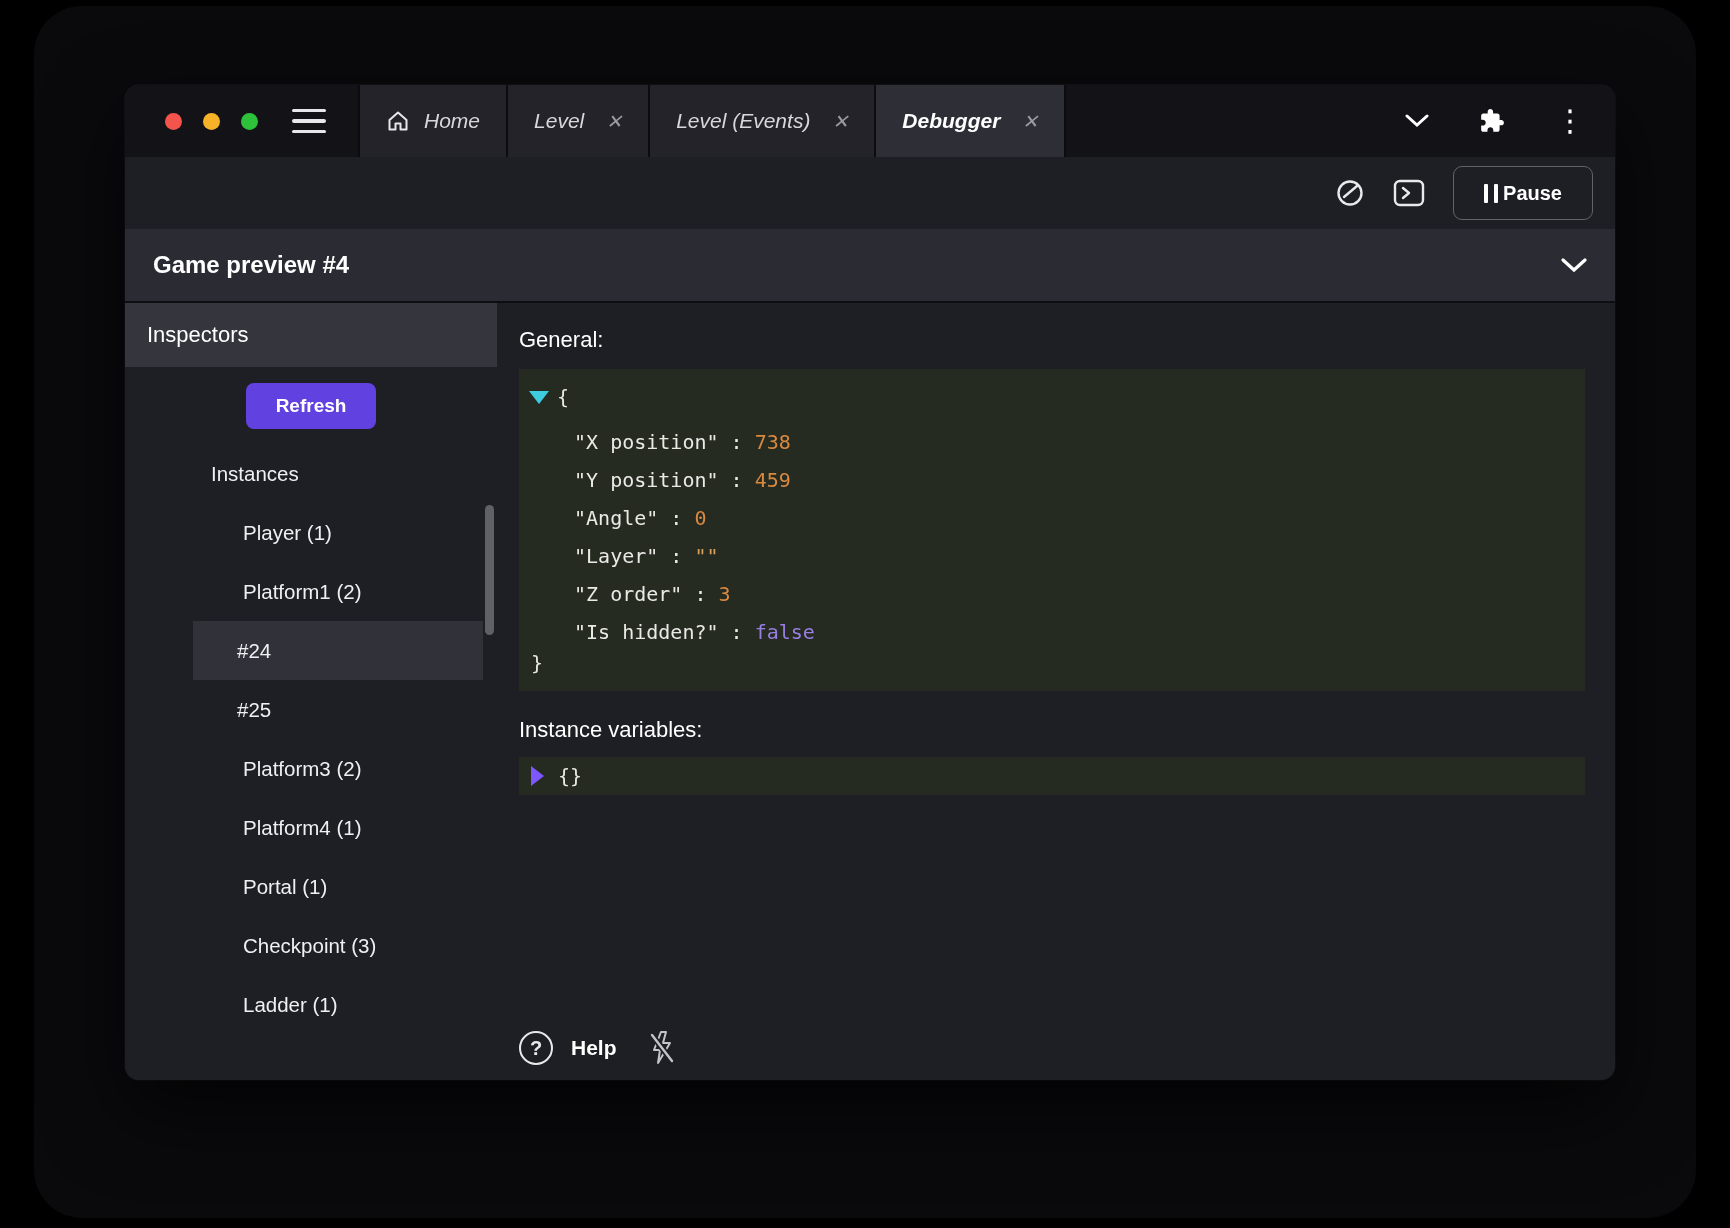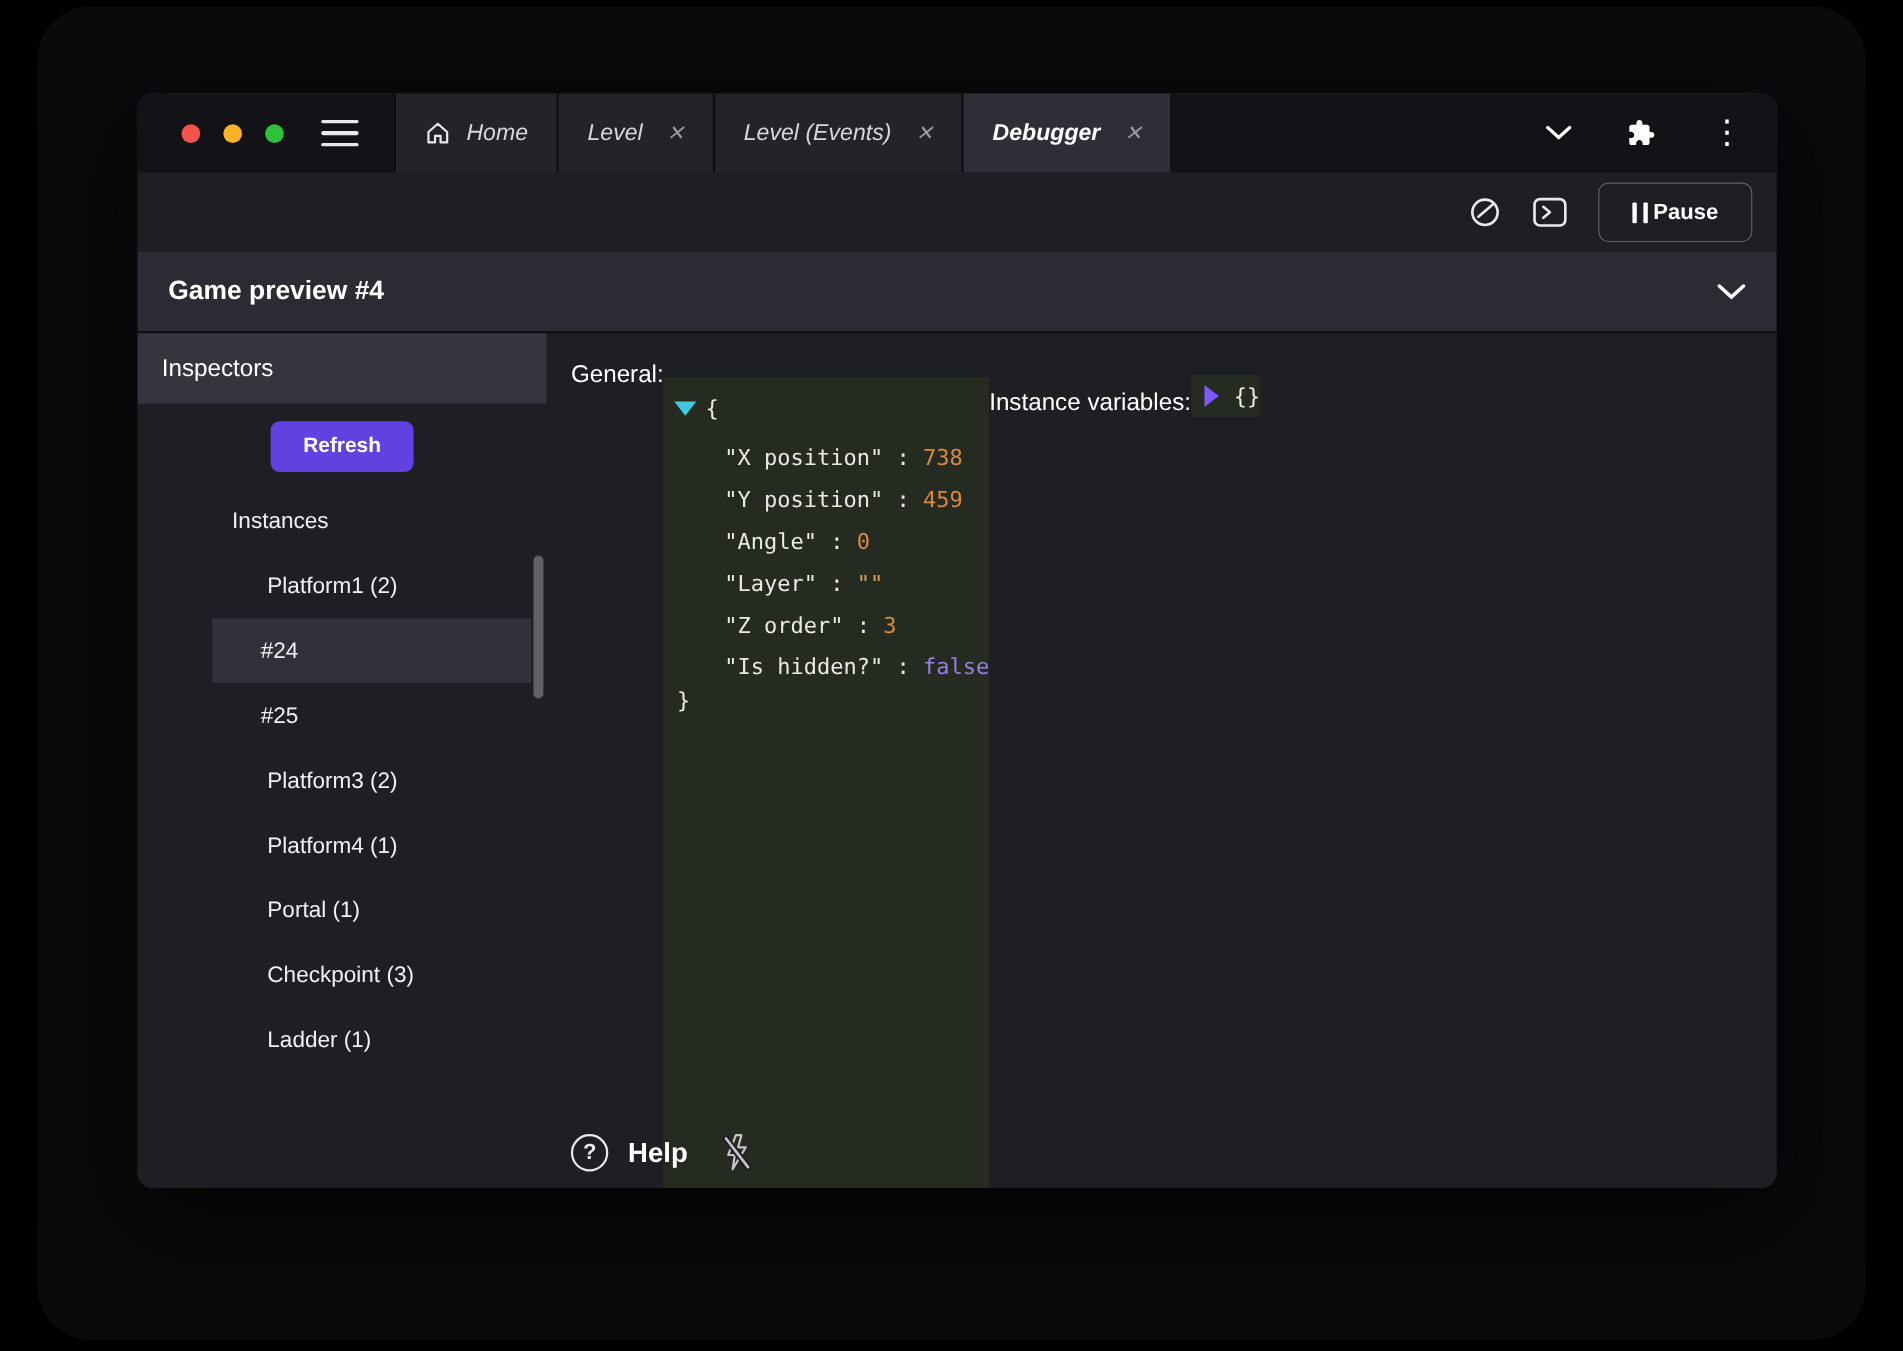--- a/index.html
+++ b/index.html
@@ -59,21 +59,21 @@
                  font-size:19px; font-weight:bold; font-family:inherit; cursor:pointer; }
   .instances-label { height:58px; display:flex; align-items:center; padding-left:86px;
                      font-size:20.5px; color:#eef0f2; cursor:pointer; }
   .side-item { height:59px; display:flex; align-items:center; padding-left:118px;
                font-size:20.5px; color:#eef0f2; cursor:pointer; flex:0 0 auto; }
   .side-item.sub { margin-left:68px; margin-right:14px; padding-left:44px; }
   .side-item.selected { background:#31313a; }
   .scroll-thumb { position:absolute; right:3px; top:202px; width:9px; height:130px;
                   background:#606066; border-radius:5px; cursor:grab; }
 
-  .main { flex:1; display:flex; flex-direction:row; padding:24px 30px 0 22px;
+  .main { flex:1; display:flex; flex-direction:column; padding:24px 30px 0 22px;
           min-width:0; position:relative; overflow:hidden; }
   .section-label { font-size:22px; color:#fff; }
 
   .code-panel { margin-top:16px; background:#262b22; padding:9px 0;
                 font-family:"DejaVu Sans Mono", monospace; font-size:20px; color:#e9e9e6; }
   .code-line { height:38px; display:flex; align-items:center; }
   .brace-line { padding-left:10px; }
   .close-line { padding-left:12px; }
   .prop-line  { padding-left:55px;align-items:flex-end; }
   .tri-down { width:0; height:0; border-left:10px solid transparent; border-right:10px solid transparent;
@@ -88,21 +88,21 @@
 
   .iv-panel { margin-top:14px; background:#262b22; height:38px; display:flex;
               align-items:center; padding-left:12px;
               font-family:"DejaVu Sans Mono", monospace; font-size:20px; color:#e9e9e6; }
   .iv-value { margin-left:14px; }
 
   .help-row { position:absolute; left:22px; bottom:14px; display:flex; align-items:center; gap:18px; }
   .help-icon { width:34px; height:34px; border:2.5px solid #e9e9ec; border-radius:50%;
                color:#e9e9ec; font-size:20px; font-weight:bold; display:flex;
                align-items:center; justify-content:center; cursor:pointer; }
-  .help-label { font-size:25px; font-weight:bold; color:#fff; cursor:pointer; }
+  .help-label { font-size:21px; font-weight:bold; color:#fff; cursor:pointer; }
   .flash-off { margin-left:12px; cursor:pointer; }
 </style>
 </head>
 <body>
 
 <div class="backdrop"></div>
 
 <div class="window">
 
   <div class="tabbar">
@@ -185,20 +185,23 @@
   </div>
 
   <div class="content">
 
     <div class="sidebar">
       <div class="sidebar-header">Inspectors</div>
       <button class="refresh-btn">Refresh</button>
       <div class="instances-label">Instances</div>
       <div>
 
+          <div class="side-item">
+            <span class="side-item-label">Player (1)</span>
+          </div>
 
           <div class="side-item">
             <span class="side-item-label">Platform1 (2)</span>
           </div>
 
           <div class="side-item sub selected">
             <span class="side-item-label">#24</span>
           </div>
 
           <div class="side-item sub">

